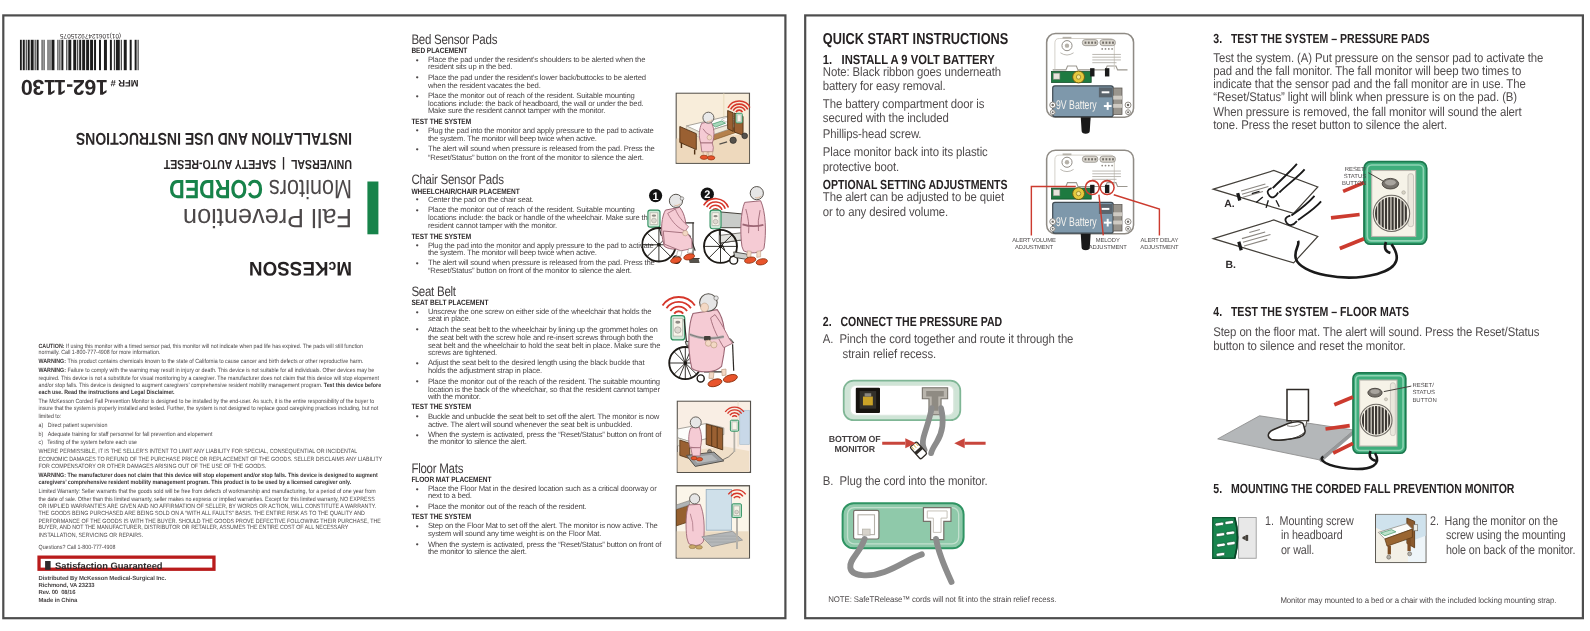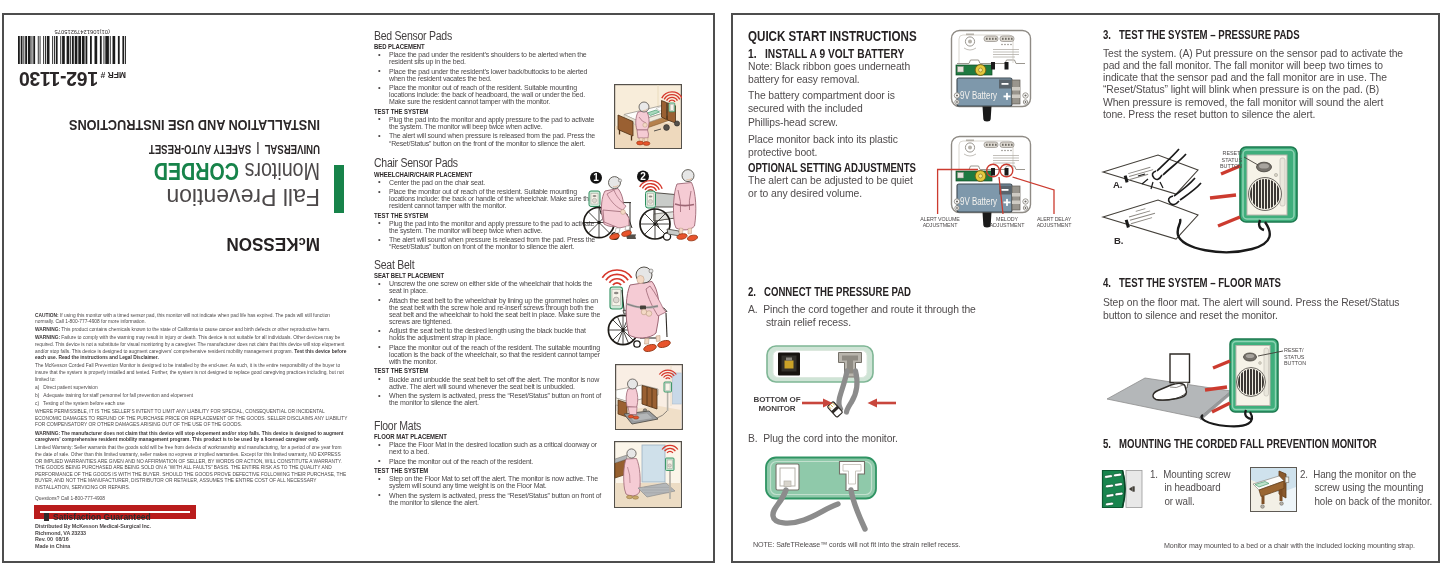--- a/index.html
+++ b/index.html
@@ -75,21 +75,21 @@
 <p><b>WARNING:</b> Failure to comply with the warning may result in injury or death. This device is not suitable for all individuals. Other devices may be required. This device is not a substitute for visual monitoring by a caregiver. The manufacturer does not claim that this device will stop elopement and/or stop falls. This device is designed to augment caregivers’ comprehensive resident mobility management program. <b>Test this device before each use. Read the instructions and Legal Disclaimer.</b></p>
 <p>The McKesson Corded Fall Prevention Monitor is designed to be installed by the end-user. As such, it is the entire responsibility of the buyer to insure that the system is properly installed and tested. Further, the system is not designed to replace good caregiving practices including, but not limited to:</p>
 <p style="padding-left:12px;text-indent:-12px;margin-bottom:1.5px">a)&nbsp;&nbsp;&nbsp;Direct patient supervision</p>
 <p style="padding-left:12px;text-indent:-12px;margin-bottom:1.5px">b)&nbsp;&nbsp;&nbsp;Adequate training for staff personnel for fall prevention and elopement</p>
 <p style="padding-left:12px;text-indent:-12px">c)&nbsp;&nbsp;&nbsp;Testing of the system before each use</p>
 <p>WHERE PERMISSIBLE, IT IS THE SELLER’S INTENT TO LIMIT ANY LIABILITY FOR SPECIAL, CONSEQUENTIAL OR INCIDENTAL ECONOMIC DAMAGES TO REFUND OF THE PURCHASE PRICE OR REPLACEMENT OF THE GOODS. SELLER DISCLAIMS ANY LIABILITY FOR COMPENSATORY OR OTHER DAMAGES ARISING OUT OF THE USE OF THE GOODS.</p>
 <p><b>WARNING: The manufacturer does not claim that this device will stop elopement and/or stop falls. This device is designed to augment caregivers’ comprehensive resident mobility management program. This product is to be used by a licensed caregiver only.</b></p>
 <p>Limited Warranty: Seller warrants that the goods sold will be free from defects of workmanship and manufacturing, for a period of one year from the date of sale. Other than this limited warranty, seller makes no express or implied warranties. Except for this limited warranty, NO EXPRESS OR IMPLIED WARRANTIES ARE GIVEN AND NO AFFIRMATION OF SELLER, BY WORDS OR ACTION, WILL CONSTITUTE A WARRANTY. THE GOODS BEING PURCHASED ARE BEING SOLD ON A “WITH ALL FAULTS” BASIS. THE ENTIRE RISK AS TO THE QUALITY AND PERFORMANCE OF THE GOODS IS WITH THE BUYER. SHOULD THE GOODS PROVE DEFECTIVE FOLLOWING THEIR PURCHASE, THE BUYER, AND NOT THE MANUFACTURER, DISTRIBUTOR OR RETAILER, ASSUMES THE ENTIRE COST OF ALL NECESSARY INSTALLATION, SERVICING OR REPAIRS.</p>
 <p style="margin-top:4px">Questions? Call 1-800-777-4908</p>
 </div>
-<div class="a" style="left:34px;top:505px;width:162px;height:14px;border:6px solid #b91c1c;font-size:8.5px;font-weight:bold;color:#2e2a2b;line-height:12px;padding-left:4px"><span style="display:inline-block;width:5px;height:8px;background:#2e2a2b;vertical-align:-1px;margin-right:4px"></span>Satisfaction Guaranteed</div>
+<div class="a" style="left:34px;top:505px;width:162px;height:14px;border:3px solid #b91c1c;font-size:8.5px;font-weight:bold;color:#2e2a2b;line-height:12px;padding-left:4px"><span style="display:inline-block;width:5px;height:8px;background:#2e2a2b;vertical-align:-1px;margin-right:4px"></span>Satisfaction Guaranteed</div>
 <div class="a" style="left:35px;top:523px;width:220px;font-size:5.4px;line-height:6.6px;font-weight:bold;color:#4c4849;letter-spacing:-0.1px">Distributed By McKesson Medical-Surgical Inc.<br>Richmond, VA 23233<br>Rev. 00&nbsp;&nbsp;08/16<br>Made in China</div>
 
 <div class="a mc" style="left:374px;top:153.5px;width:229px">
 <div class="h-big">Chair Sensor Pads</div>
 <div class="h-sub">WHEELCHAIR/CHAIR PLACEMENT</div>
 <div class="bl">Center the pad on the chair seat.</div>
 <div class="bl">Place the monitor out of reach of the resident. Suitable mounting locations include: the back or handle of the wheelchair. Make sure the resident cannot tamper with the monitor.</div>
 <div class="h-sub">TEST THE SYSTEM</div>
 <div class="bl">Plug the pad into the monitor and apply pressure to the pad to activate the system. The monitor will beep twice when active.</div>
 <div class="bl">The alert will sound when pressure is released from the pad. Press the “Reset/Status” button on front of the monitor to silence the alert.</div>

